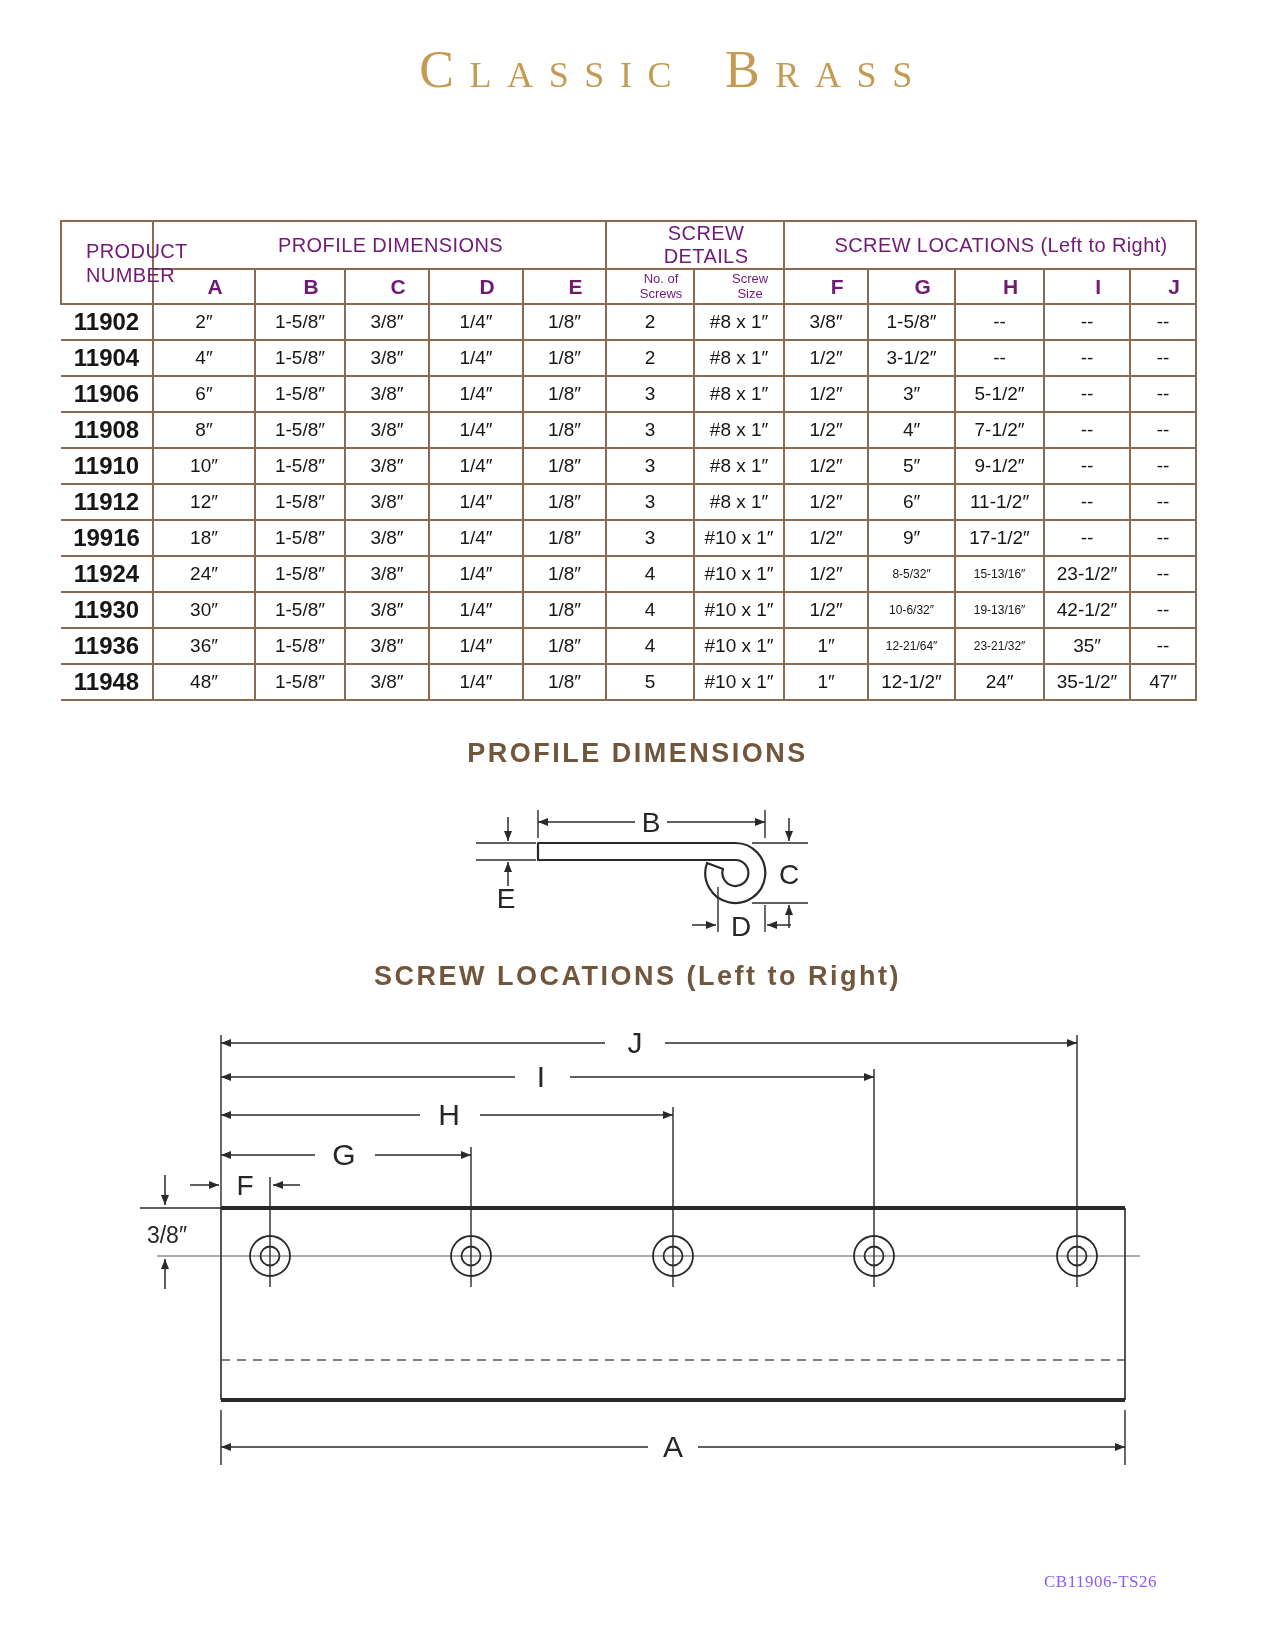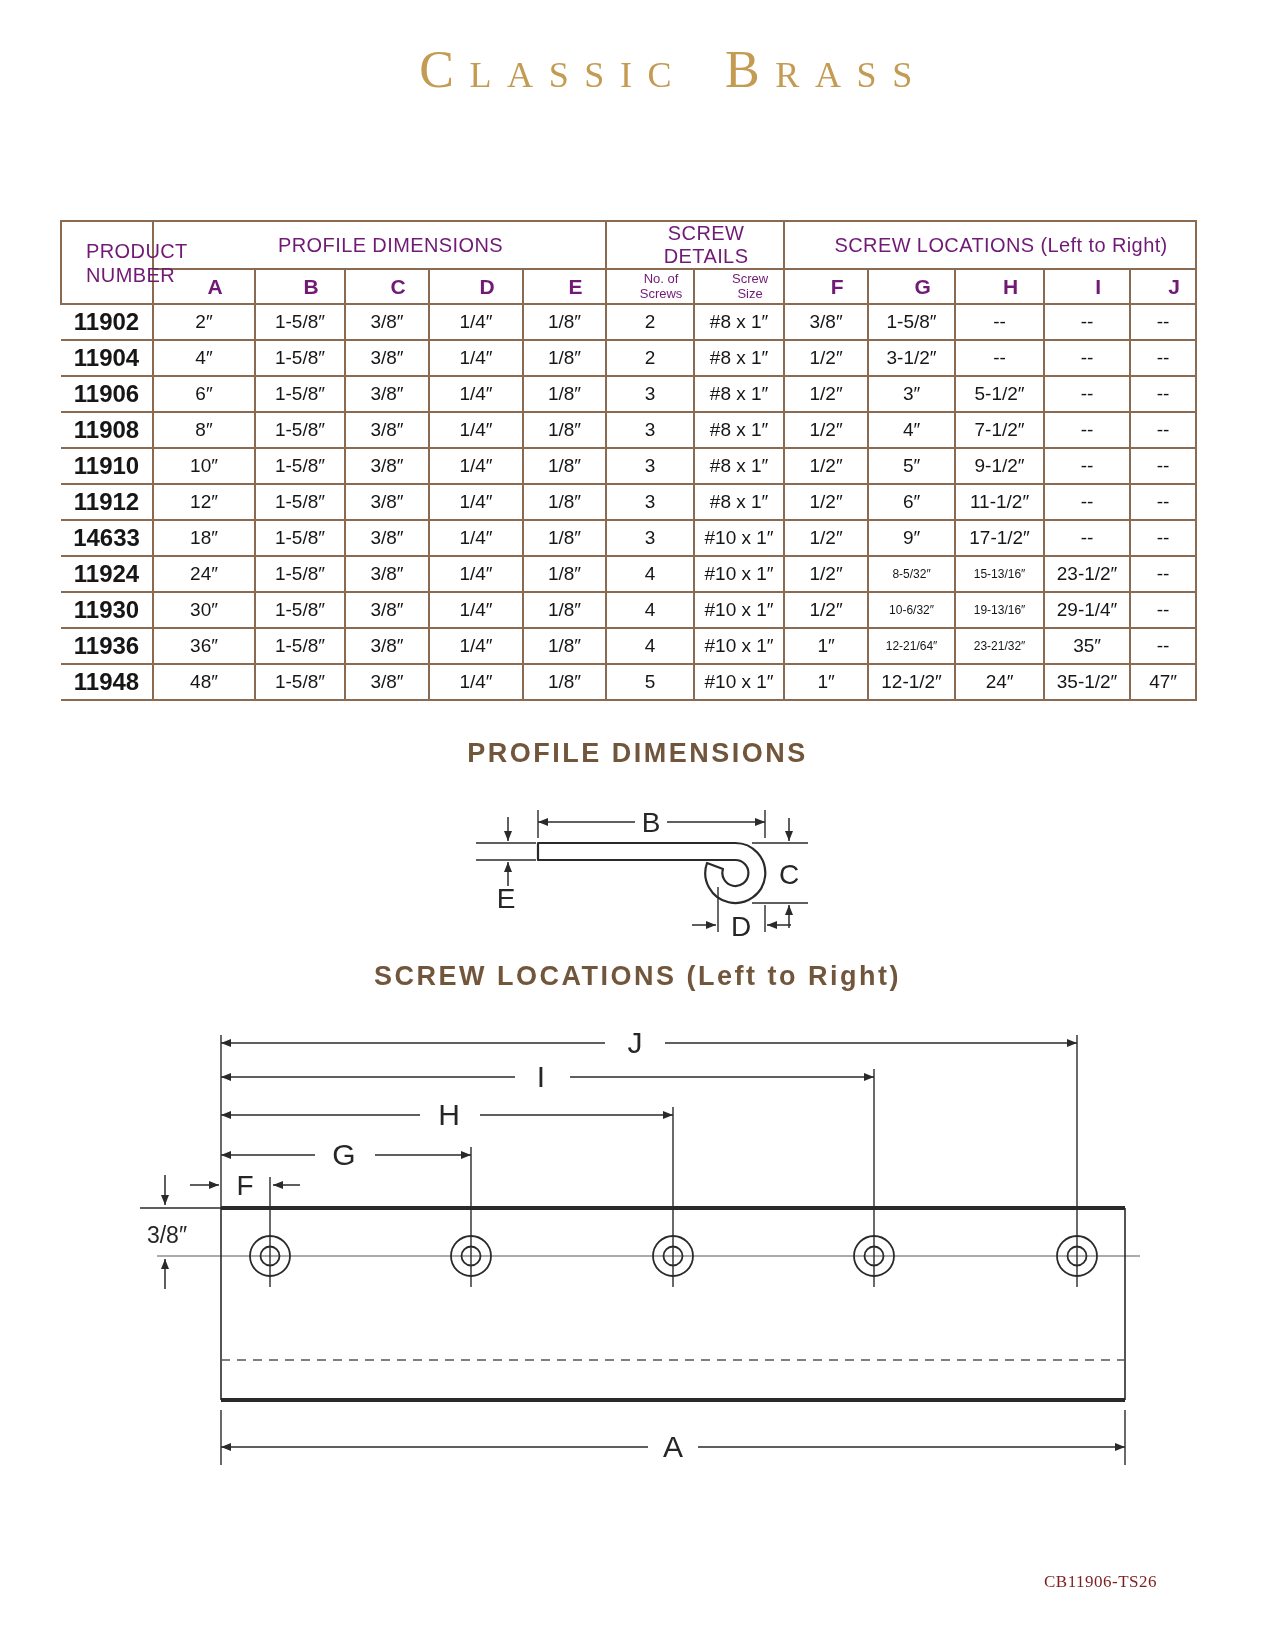--- a/index.html
+++ b/index.html
@@ -58,21 +58,21 @@
   #profile-svg{left:430px;top:772px;width:400px;height:175px;}
   #locations-svg{left:120px;top:1025px;width:1050px;height:445px;}
   svg .dimtext{
     font-family:"Liberation Sans","DejaVu Sans",sans-serif;
     fill:#262626;
   }
   
   .doc-code{
     position:absolute;top:1572px;right:118px;
     font-family:"Liberation Serif","DejaVu Serif",serif;
-    font-size:17px;color:#7f1d1d;letter-spacing:.5px;
+    font-size:17px;color:#8b5cf6;letter-spacing:.5px;
   }
 </style>
 </head>
 <body>
 
 <div class="brand-title">Classic Brass</div>
 
 <table class="spec">
   <colgroup>
     <col style="width:92px">
@@ -199,21 +199,21 @@
         <td>1/8″</td>
         <td>3</td>
         <td>#8 x 1″</td>
         <td>1/2″</td>
         <td>6″</td>
         <td>11-1/2″</td>
         <td>--</td>
         <td>--</td>
       </tr>
       <tr>
-        <td class="prod">14633</td>
+        <td class="prod">19916</td>
         <td>18″</td>
         <td>1-5/8″</td>
         <td>3/8″</td>
         <td>1/4″</td>
         <td>1/8″</td>
         <td>3</td>
         <td>#10 x 1″</td>
         <td>1/2″</td>
         <td>9″</td>
         <td>17-1/2″</td>
@@ -240,21 +240,21 @@
         <td>30″</td>
         <td>1-5/8″</td>
         <td>3/8″</td>
         <td>1/4″</td>
         <td>1/8″</td>
         <td>4</td>
         <td>#10 x 1″</td>
         <td>1/2″</td>
         <td class="small">10-6/32″</td>
         <td class="small">19-13/16″</td>
-        <td>29-1/4″</td>
+        <td>42-1/2″</td>
         <td>--</td>
       </tr>
       <tr>
         <td class="prod">11936</td>
         <td>36″</td>
         <td>1-5/8″</td>
         <td>3/8″</td>
         <td>1/4″</td>
         <td>1/8″</td>
         <td>4</td>

